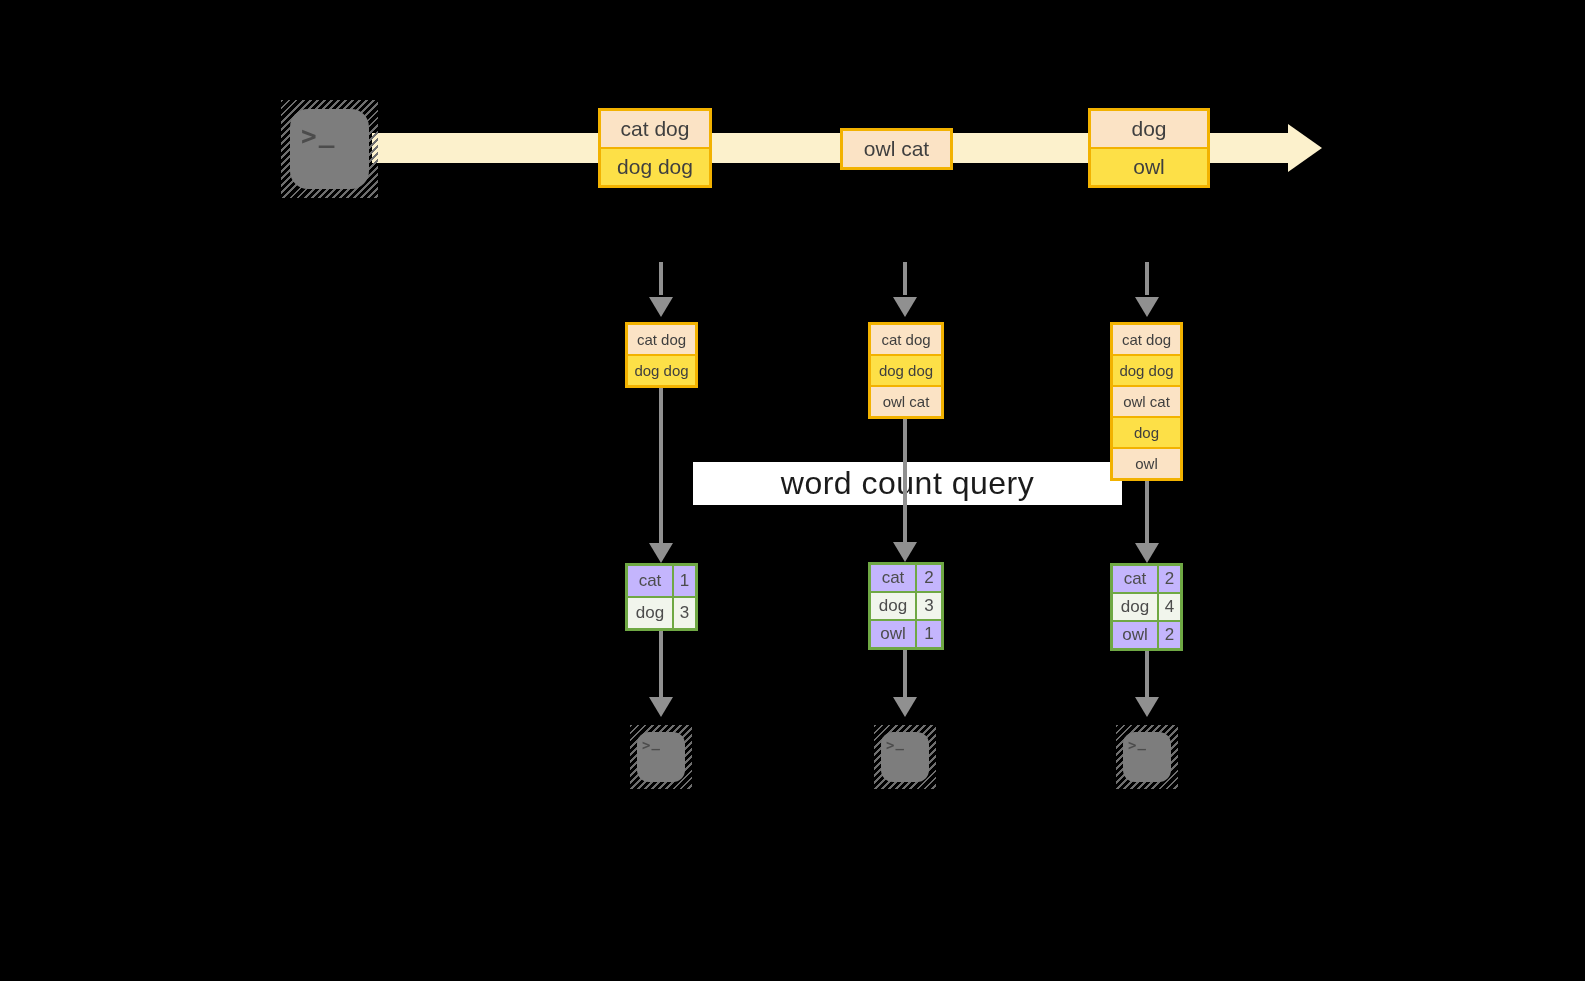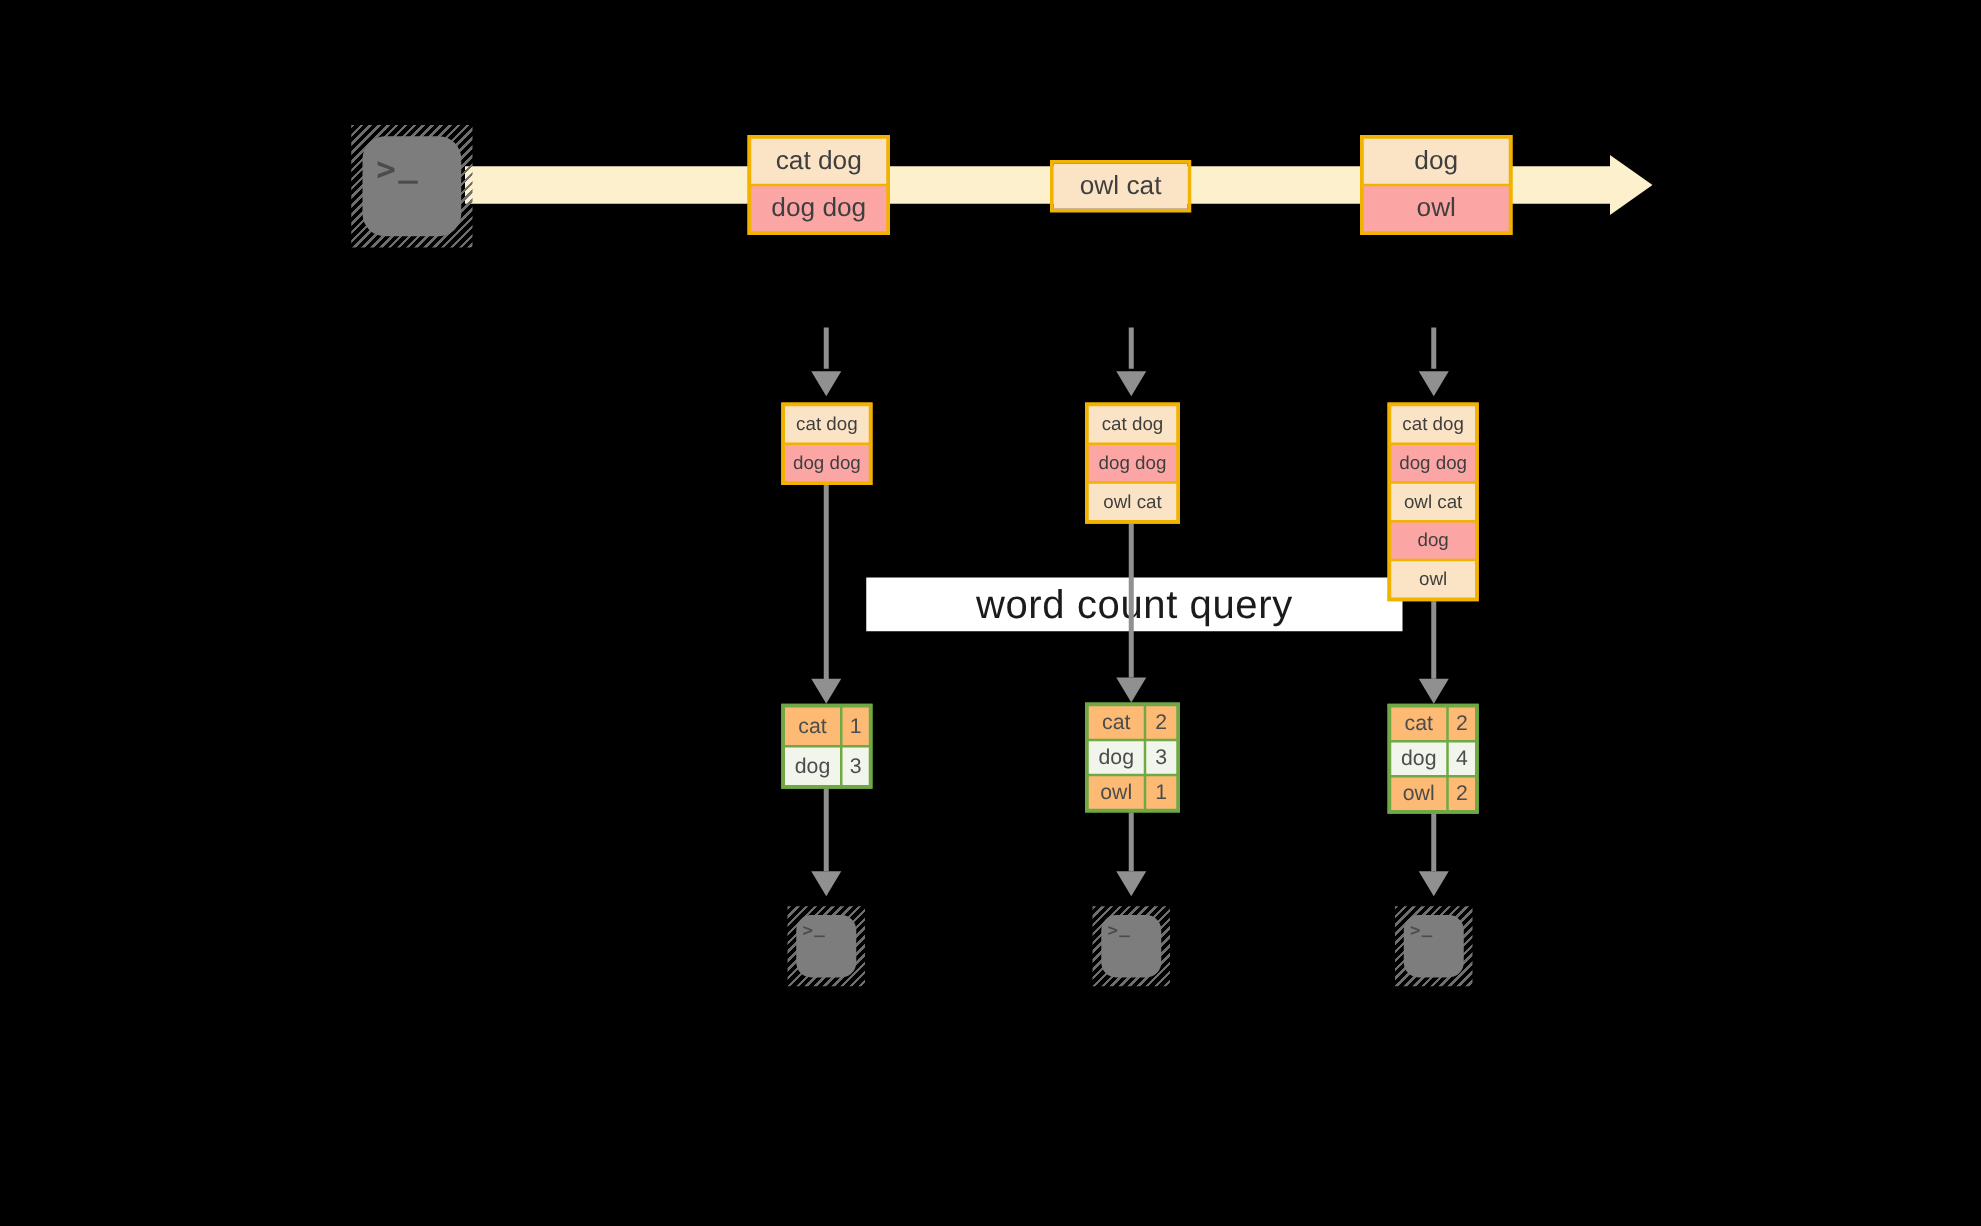--- a/index.html
+++ b/index.html
@@ -29,21 +29,21 @@
     position:absolute;left:1288px;top:124px;width:0;height:0;z-index:1;
     border-top:24px solid transparent;border-bottom:24px solid transparent;border-left:34px solid #fcf1cc;
   }
   
   .obox{
     position:absolute;z-index:3;border:3px solid #f2b200;background:#f2b200;
     display:flex;flex-direction:column;gap:2px;box-sizing:border-box;
   }
   .ocell{display:flex;align-items:center;justify-content:center;color:#3f3f3f;}
   .peach{background:#fbe3c5;}
-  .cream{background:#fca5a5;}
+  .cream{background:#fde047;}
   .cell-lg{height:36px;font-size:21px;}
   .cell-sm{height:29px;font-size:15px;}
   
   .dash{position:absolute;width:4px;height:33px;background:#909090;z-index:2;}
   .vline{position:absolute;width:4px;background:#909090;z-index:2;}
   .ahead{
     position:absolute;width:0;height:0;z-index:2;
     border-left:12px solid transparent;border-right:12px solid transparent;border-top:20px solid #909090;
   }
   
@@ -51,21 +51,21 @@
     position:absolute;left:693px;top:462px;width:429px;height:43px;background:#ffffff;z-index:1;
     display:flex;align-items:center;justify-content:center;
   }
   .qtext{font-size:32px;font-weight:300;color:#1b1b1b;letter-spacing:0.5px;}
   
   .gtable{
     position:absolute;z-index:3;border:3px solid #6fa844;background:#6fa844;
     display:grid;grid-template-columns:44px 1fr;gap:2px;box-sizing:border-box;
   }
   .gcell{display:flex;align-items:center;justify-content:center;font-size:17px;color:#4c4c4c;}
-  .g-dark{background:#fdba74;}
+  .g-dark{background:#c4b5fd;}
   .g-light{background:#f1f5ec;}
   .rows-30{grid-auto-rows:30px;}
   .rows-26{grid-auto-rows:26px;}
 </style>
 </head>
 <body>
 
 <div class="canvas">
 
   <div class="term term-lg" style="left:281px;top:100px;width:97px;height:98px;">

